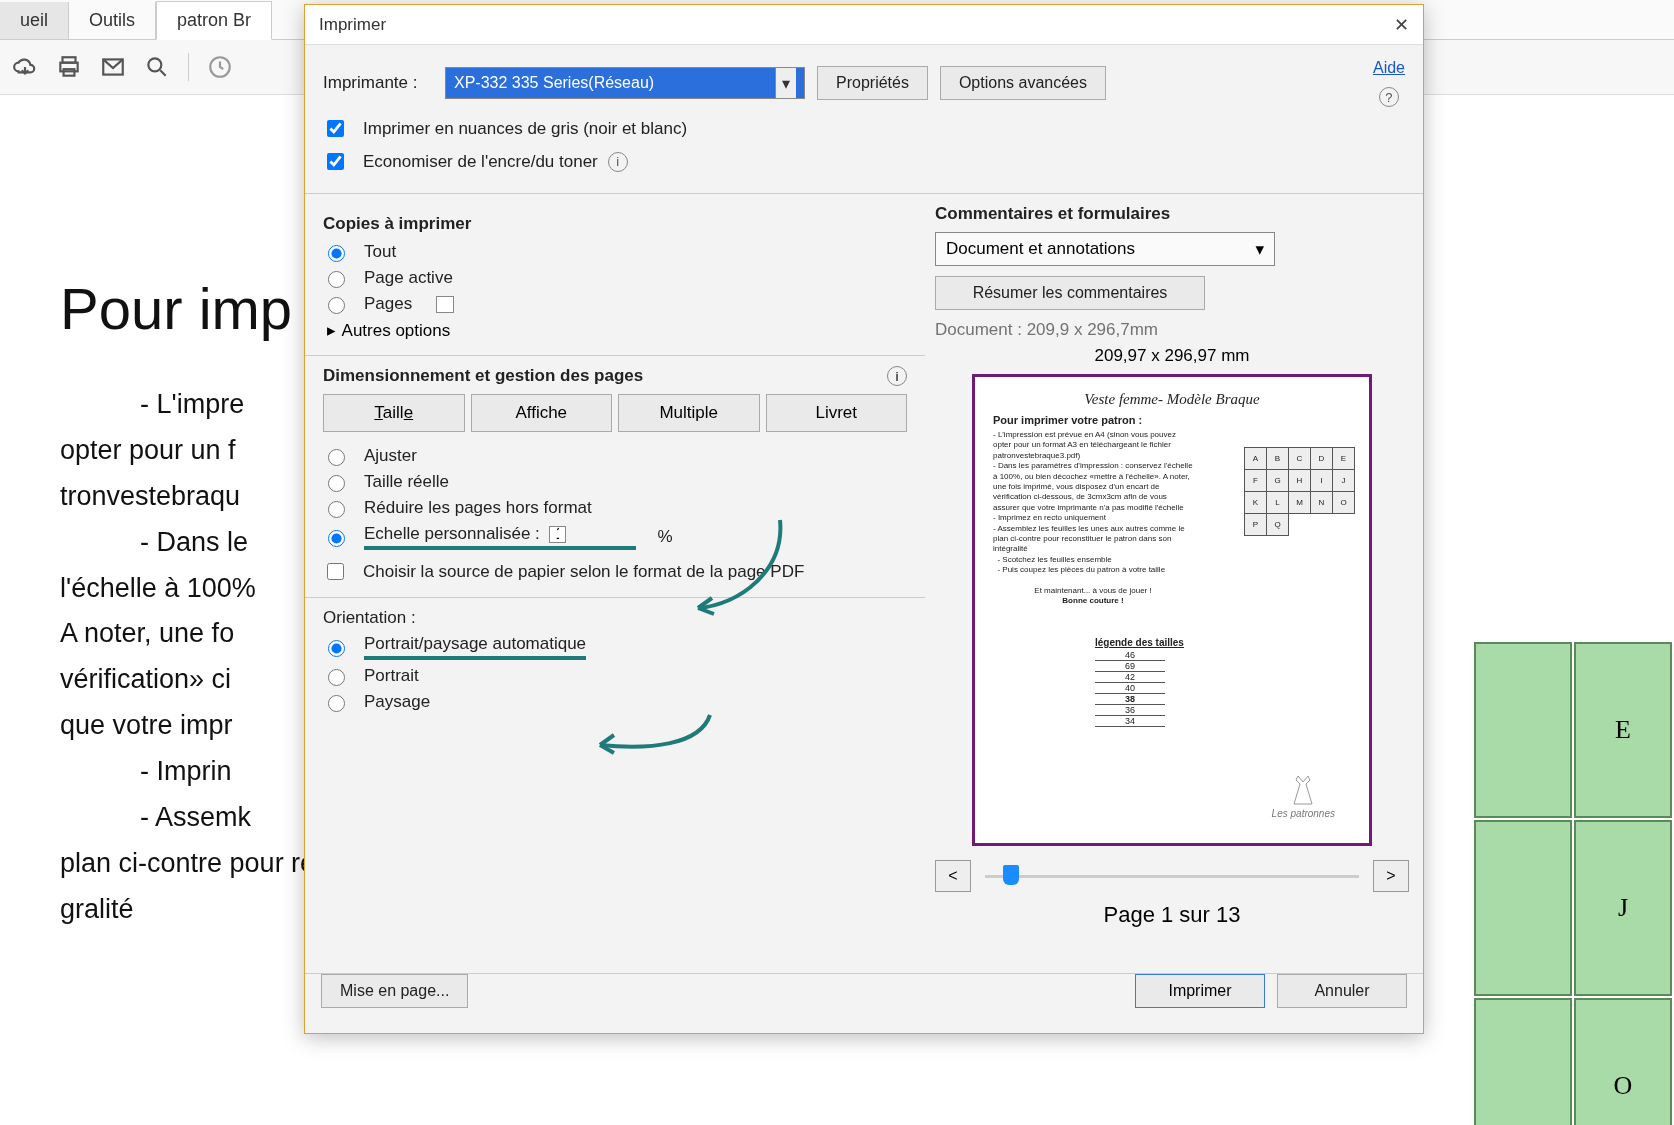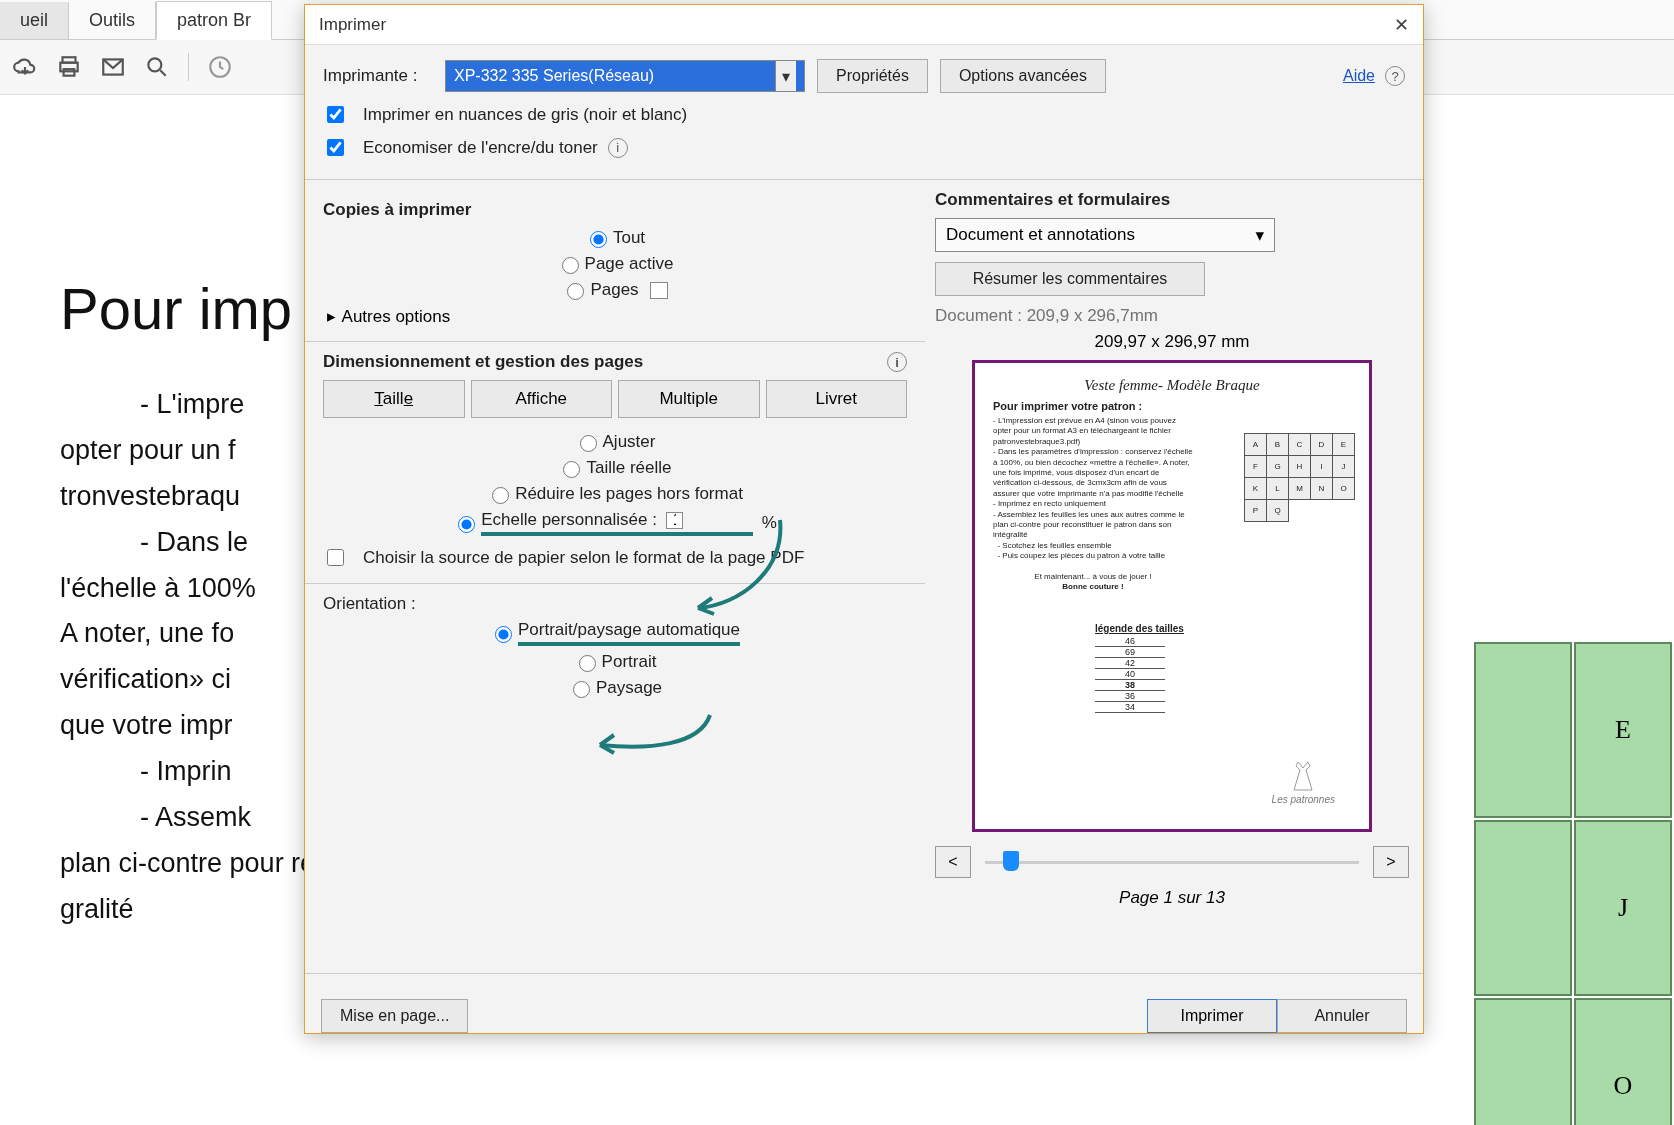--- a/index.html
+++ b/index.html
@@ -24,40 +24,40 @@
   
   .dlg { position:absolute; left:304px; top:4px; width:1120px; height:1030px; background:#f3f3f3; border:1px solid #e0a030; box-shadow:0 4px 20px rgba(0,0,0,.25); display:flex; flex-direction:column; }
   .dlg-title { height:40px; background:#fff; display:flex; align-items:center; justify-content:space-between; padding:0 14px; font-size:17px; color:#333; border-bottom:1px solid #ddd; }
   .dlg-close { font-size:18px; color:#444; cursor:pointer; }
 
   .dlg-top { padding:14px 18px 10px 18px; border-bottom:1px solid #ccc; }
   .row { display:flex; align-items:center; gap:12px; margin-bottom:10px; }
   .lbl { font-size:17px; color:#222; }
   .printer-sel { flex:0 0 360px; height:32px; border:1px solid #888; background:#2a6fdc; color:#fff; padding:0 8px; display:flex; align-items:center; justify-content:space-between; }
   .btn { height:34px; padding:0 18px; background:#eaeaea; border:1px solid #aaa; font-size:16px; color:#222; display:inline-flex; align-items:center; justify-content:center; cursor:pointer; }
-  .help { margin-left:auto; display:flex; align-items:center; gap:10px; }
+  .help { margin-left:auto; display:flex; align-items:center; gap:10px;flex-direction:column; }
   .help a { color:#1a57c7; text-decoration:underline; font-size:16px; }
   .info-icon { width:20px; height:20px; border:1px solid #888; border-radius:50%; display:inline-flex; align-items:center; justify-content:center; font-size:13px; color:#555; }
 
   .num-input { width:60px; height:30px; border:1px solid #888; background:#fff; padding:0 6px; font-size:16px; }
   .stepper { display:flex; flex-direction:column; border:1px solid #888; }
   .stepper div { width:18px; height:14px; font-size:9px; text-align:center; line-height:14px; background:#eee; border-bottom:1px solid #888; cursor:pointer;}
   .stepper div:last-child{border-bottom:none;}
 
   .chk { display:flex; align-items:center; gap:16px; font-size:17px; color:#222; }
   .chk input { width:17px; height:17px; }
 
   .dlg-body { flex:1; display:flex; }
   .left-col { width:620px; padding:10px 0 0 0; }
   .right-col { flex:1; padding:10px 14px 0 10px; }
 
   .section { padding:10px 18px 14px 18px; border-bottom:1px solid #ccc; }
   .section.noborder{border-bottom:none;}
   .section-title { font-size:17px; font-weight:bold; color:#222; margin-bottom:8px; display:flex; align-items:center; justify-content:space-between; }
-  .radio { display:flex; align-items:center; gap:3px; font-size:17px; color:#222; margin:6px 0;justify-content:center; }
+  .radio { display:flex; align-items:center; gap:16px; font-size:17px; color:#222; margin:6px 0; }
   .radio input { width:17px; height:17px; }
   .pages-input { width:365px; height:30px; border:1px solid #888; background:#fff; color:#888; padding:0 8px; font-size:16px; margin-left:8px;}
   .more-opts { display:flex; align-items:center; gap:6px; font-size:17px; margin-top:6px; margin-left:4px; }
 
   .size-buttons { display:flex; gap:6px; margin-bottom:14px; }
   .size-buttons .sbtn { flex:1; height:38px; background:#eaeaea; border:1px solid #aaa; font-size:17px; display:flex; align-items:center; justify-content:center; cursor:pointer;}
   .sbtn u { text-decoration:underline; }
 
   .scale-input { width:84px; height:28px; border:1px solid #888; background:#fff; text-align:left; padding:0 6px; font-size:16px; margin-left:4px; }
 
@@ -75,23 +75,23 @@
   .pv-grid td { width:22px; height:22px; border:1px solid #555; background:#eee; font-size:8px; text-align:center;}
   .pv-legend { position:absolute; left:120px; top:260px; font-size:10px; }
   .pv-legend .sz { width:70px; border-bottom:1px solid #555; text-align:center; font-size:9px; }
   .pv-dress { position:absolute; right:34px; bottom:24px; color:#777; font-size:10px; font-style:italic;}
 
   .nav-row { display:flex; align-items:center; gap:14px; margin-top:14px; }
   .nav-btn { width:36px; height:32px; border:1px solid #999; background:#eee; display:flex; align-items:center; justify-content:center; font-size:16px; cursor:pointer;}
   .slider { flex:1; height:10px; position:relative; }
   .slider-track { position:absolute; top:4px; left:0; right:0; height:3px; background:#ccc; }
   .slider-thumb { position:absolute; left:18px; top:-6px; width:16px; height:20px; background:#1a8cff; border-radius:2px 2px 6px 6px;}
-  .page-indicator { text-align:center; font-size:17px; margin-top:10px;font-style:italic; }
-
-  .dlg-footer { height:60px; border-top:1px solid #ccc; display:flex; align-items:flex-end; padding:0 16px; }
+  .page-indicator { text-align:center; font-size:22px; margin-top:10px; }
+
+  .dlg-footer { height:60px; border-top:1px solid #ccc; display:flex; align-items:flex-start; padding:0 16px; gap:12px; }
   .dlg-footer .spacer{flex:1;}
   .prim { border:1px solid #3a7ad9; color:#000; }
 
   svg { display:block; }
 
   .annot { position:absolute; pointer-events:none; }
 </style>
 </head>
 <body>
 

